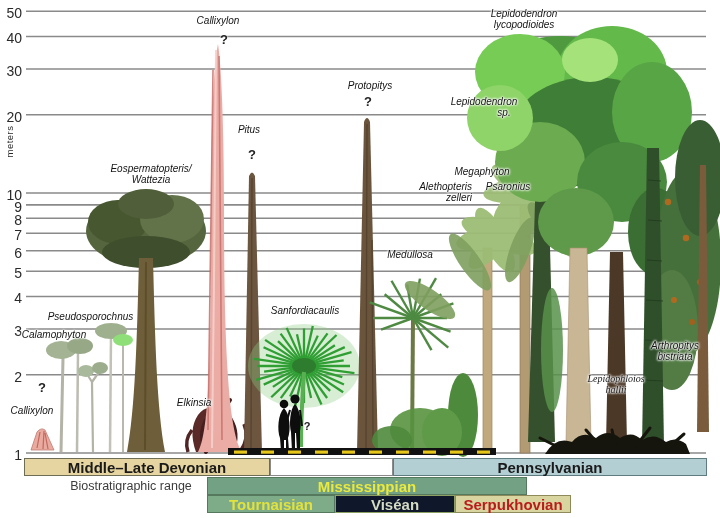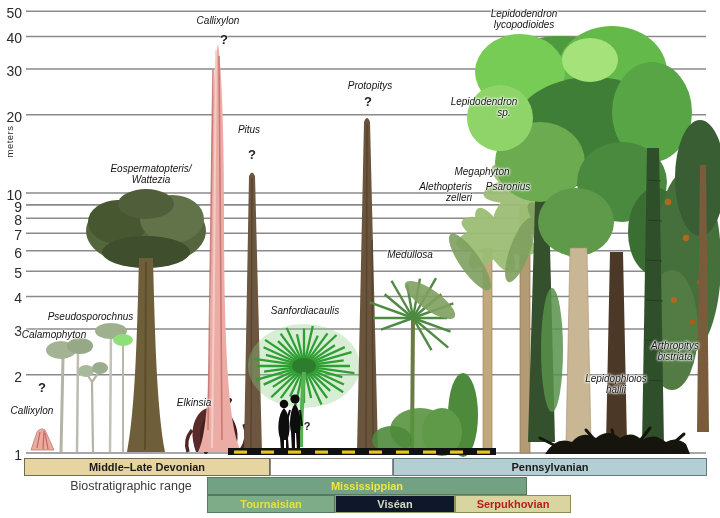--- a/index.html
+++ b/index.html
@@ -8,21 +8,21 @@
   svg.art{position:absolute;left:0;top:0;}
   .tick-label{position:absolute;font-size:14px;color:#2a2a2a;width:20px;text-align:right;}
   .unit-label{position:absolute;left:-11px;top:136px;font-size:9.5px;color:#2a2a2a;
               transform:rotate(-90deg);transform-origin:center;width:40px;text-align:center;letter-spacing:.5px;}
   .genus{position:absolute;font-size:10px;font-style:italic;color:#141414;text-align:center;line-height:11px;
          text-shadow:0 0 2px #fff,0 0 2px #fff,0 0 3px #fff,0 0 3px #fff;}
   .qmark{position:absolute;font-size:13px;font-weight:bold;color:#222;text-align:center;width:16px;
          text-shadow:0 0 2px #fff,0 0 2px #fff;}
   .bar{position:absolute;height:18px;border:1px solid #6d6d55;box-sizing:border-box;
        display:flex;align-items:center;justify-content:center;
-       font-size:11px;font-weight:bold;color:#1a1a1a;}
+       font-size:15px;font-weight:bold;color:#1a1a1a;}
   .caption{position:absolute;font-size:12.5px;color:#3c3c3c;text-align:center;}
 </style>
 </head>
 <body>
 
 <div class="stage">
 
   <svg class="art" width="720" height="518" viewBox="0 0 720 518">
 
     <g id="grid-layer">
@@ -312,21 +312,21 @@
   <div class="genus" style="left:443px;top:96px;width:82px;">
     <div>Lepidodendron</div>
     <div style="padding-left:40px;">sp.</div>
   </div>
 
   <div class="genus" style="left:464px;top:8px;width:120px;">
     <div>Lepidodendron</div>
     <div>lycopodioides</div>
   </div>
 
-  <div class="genus" style="left:575px;top:373px;width:82px;">
+  <div class="genus" style="left:575px;top:373px;width:82px;font-family:Liberation Serif, serif;">
     <div>Lepidophloios</div>
     <div>hallii</div>
   </div>
 
   <div class="genus" style="left:636px;top:340px;width:78px;">
     <div>Arthropitys</div>
     <div>bistriata</div>
   </div>
 
   <div class="bar" style="left: 24px; top: 458px; width: 246px; background: rgb(231, 213, 161);">Middle–Late Devonian</div>

